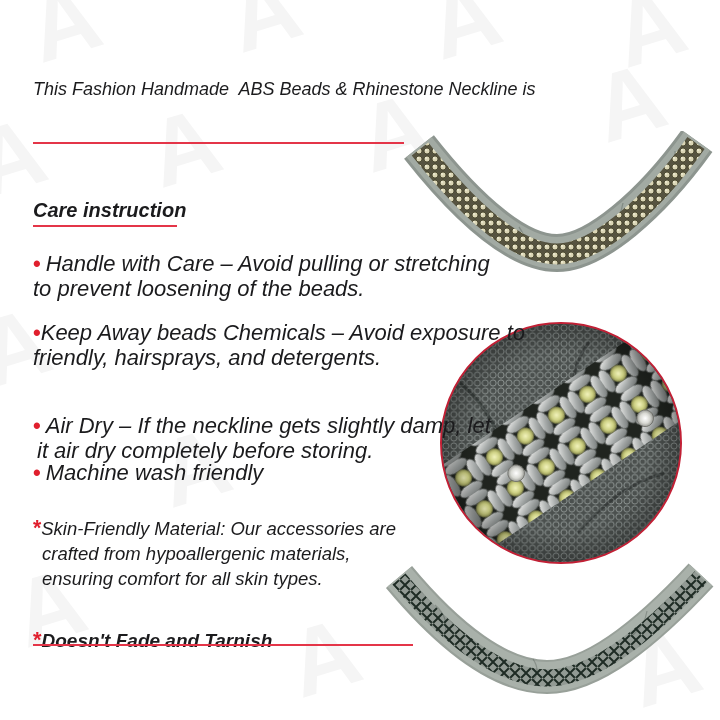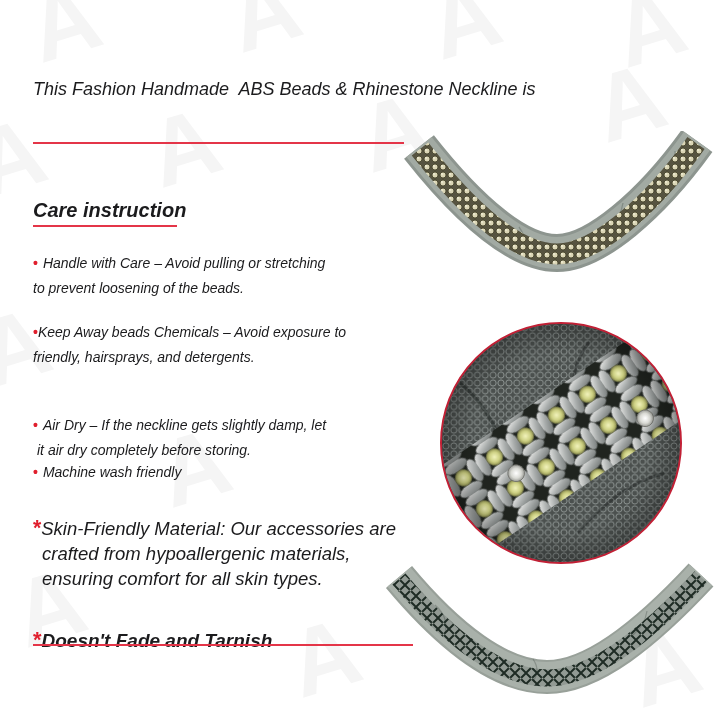--- a/index.html
+++ b/index.html
@@ -9,21 +9,21 @@
   .wm{position:absolute;font-weight:bold;font-size:95px;line-height:1;
       color:rgba(20,20,28,0.045);transform:rotate(-17deg);z-index:0;user-select:none;}
   
   .txt{position:absolute;font-style:italic;z-index:2;}
   .line{white-space:pre;}
   .intro{left:33px;top:76px;font-size:18px;line-height:26px;}
   .rule{position:absolute;height:2px;background:#e43548;z-index:2;}
   .r-intro{left:33px;top:142px;width:371px;}
   .heading{left:33px;top:198px;font-size:20px;font-weight:bold;line-height:24px;}
   .r-heading{left:33px;top:225px;width:144px;}
-  .bullet{font-size:14px;line-height:25px;}
+  .bullet{font-size:22px;line-height:25px;}
   .b1{left:33px;top:251px;}
   .b2{left:33px;top:320px;}
   .b3{left:33px;top:413px;}
   .b4{left:33px;top:460px;}
   .b5{left:33px;top:516px;font-size:18.5px;}
   .b6{left:33px;top:615px;font-weight:bold;font-size:19px;margin-top:12px;}
   .r-b6{left:33px;top:644px;width:380px;}
   .marker{color:#e01f2d;font-style:normal;font-weight:bold;}
   .star .marker{font-size:1.15em;}
   .gap .marker{margin-right:5px;}

